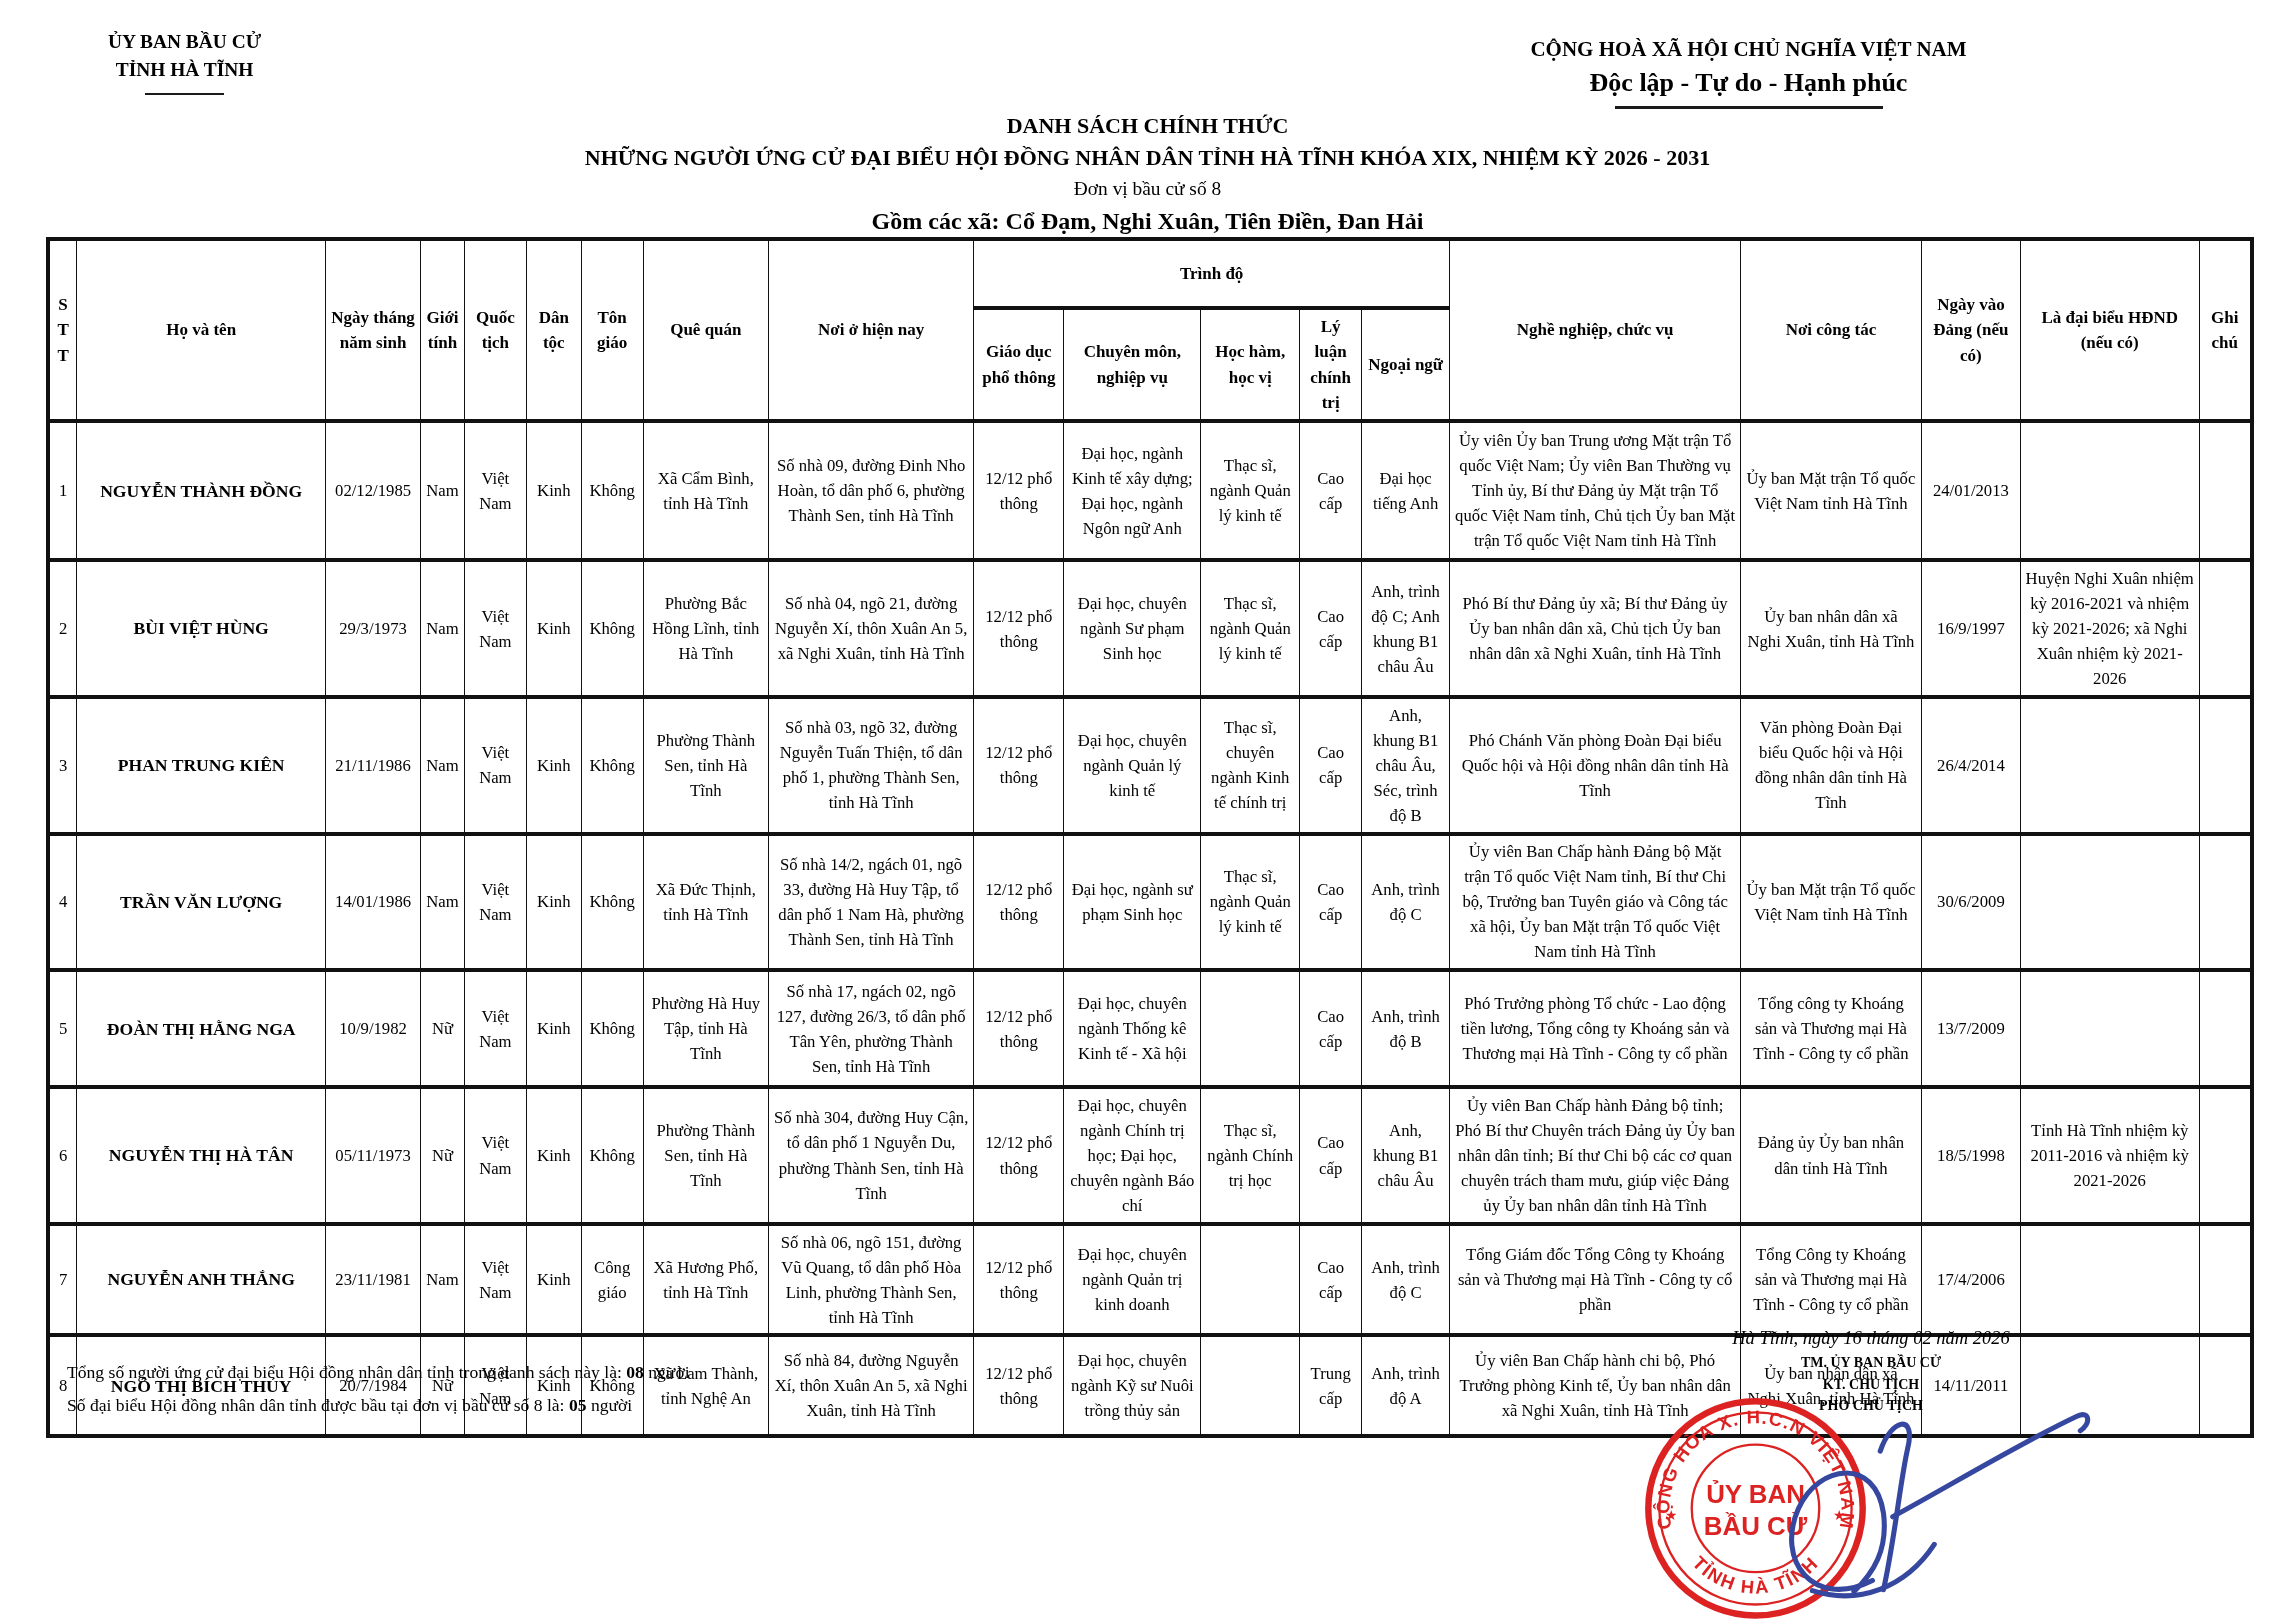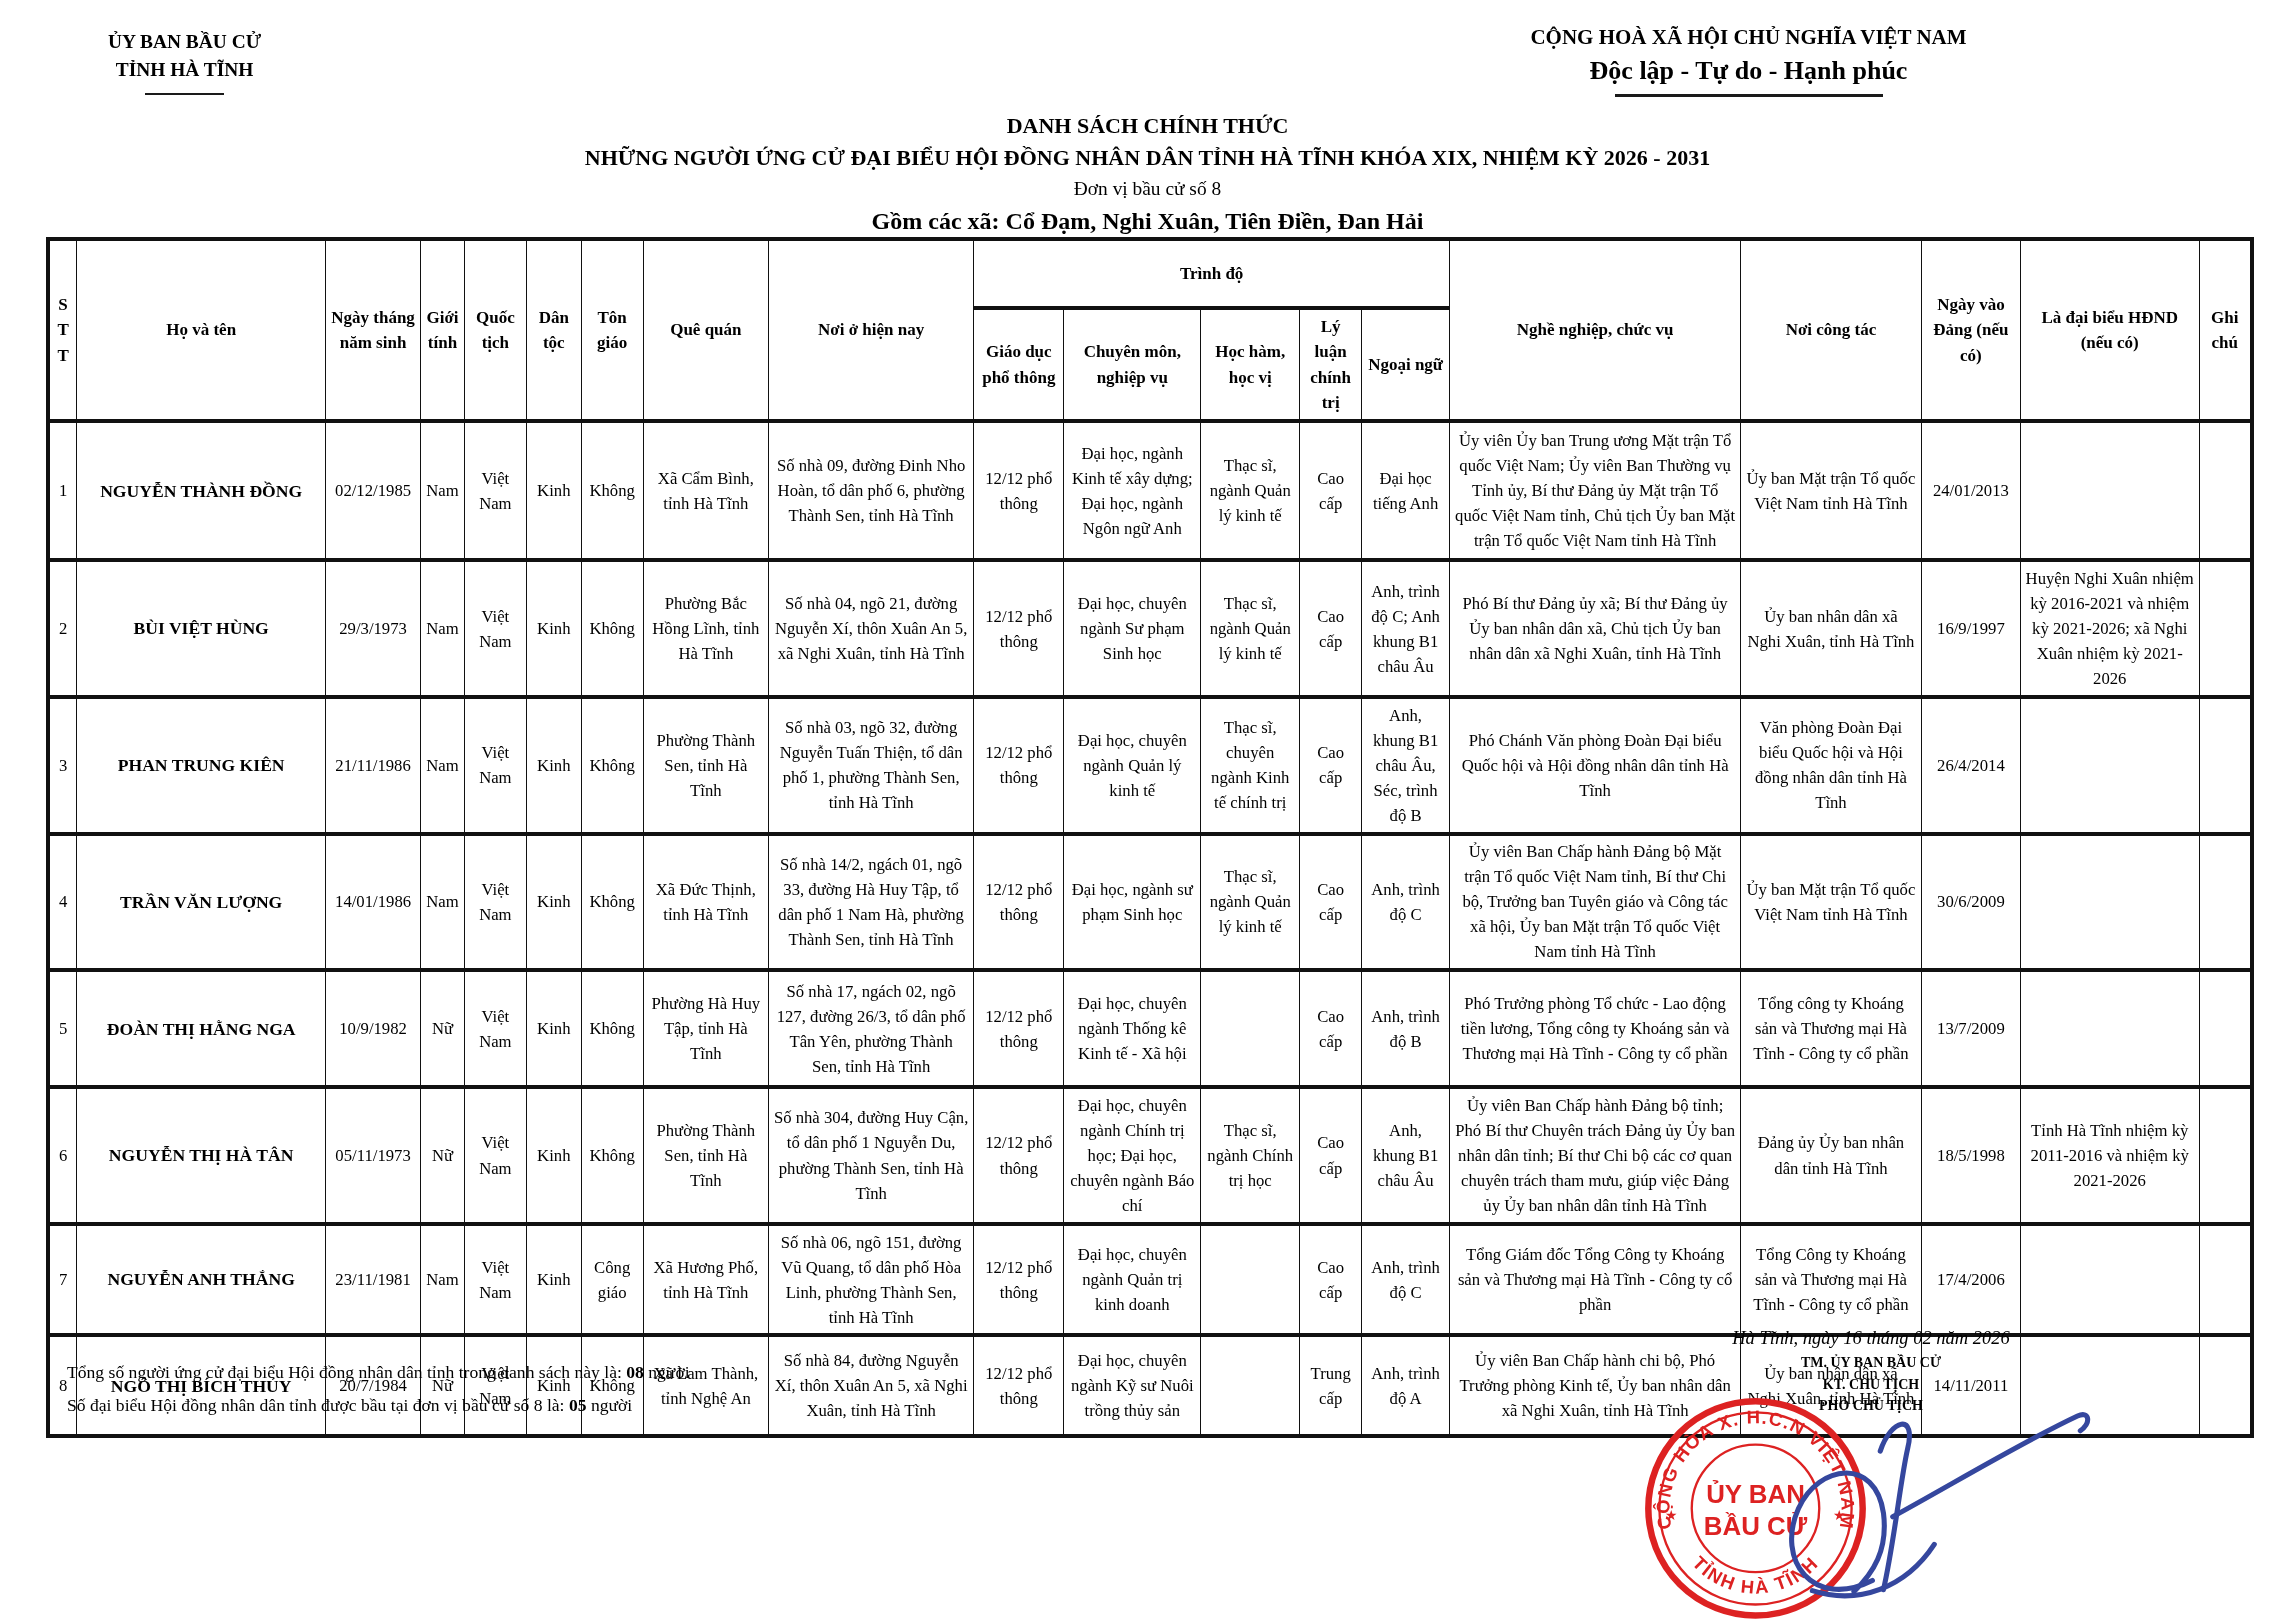--- a/index.html
+++ b/index.html
@@ -9,21 +9,21 @@
     background:#ffffff;
     font-family:"Liberation Serif","DejaVu Serif",serif;
     color:#000;
     overflow:hidden;
   }
   
   .org-block{position:absolute;left:69px;top:28px;width:231px;text-align:center;}
   .org-line{font-weight:bold;font-size:19.4px;line-height:1.45;}
   .org-underline{width:79px;height:2.8px;background:#1a1a1a;margin:8.3px auto 0;}
   .nat-block{position:absolute;left:1471px;top:24px;width:555px;text-align:center;}
-  .nat-line1{font-weight:bold;font-size:21px;line-height:1.3;}
+  .nat-line1{font-weight:bold;font-size:21px;line-height:1.3;margin-top:12px;}
   .nat-line2{font-weight:bold;font-size:26px;line-height:1.5;}
   .nat-underline{width:268px;height:2.8px;background:#1a1a1a;margin:3.7px auto 0;}
   
   .title-block{position:absolute;left:0;top:110px;width:100%;text-align:center;}
   .title-1{font-weight:bold;font-size:22px;line-height:1.45;}
   .title-2{font-weight:bold;font-size:22px;line-height:1.45;}
   .title-3{font-size:19.4px;line-height:1.5;}
   .title-4{font-size:24px;line-height:1.5;font-weight:bold;}
   
   .tbl-wrap{position:absolute;left:46px;top:237px;width:2208px;}

